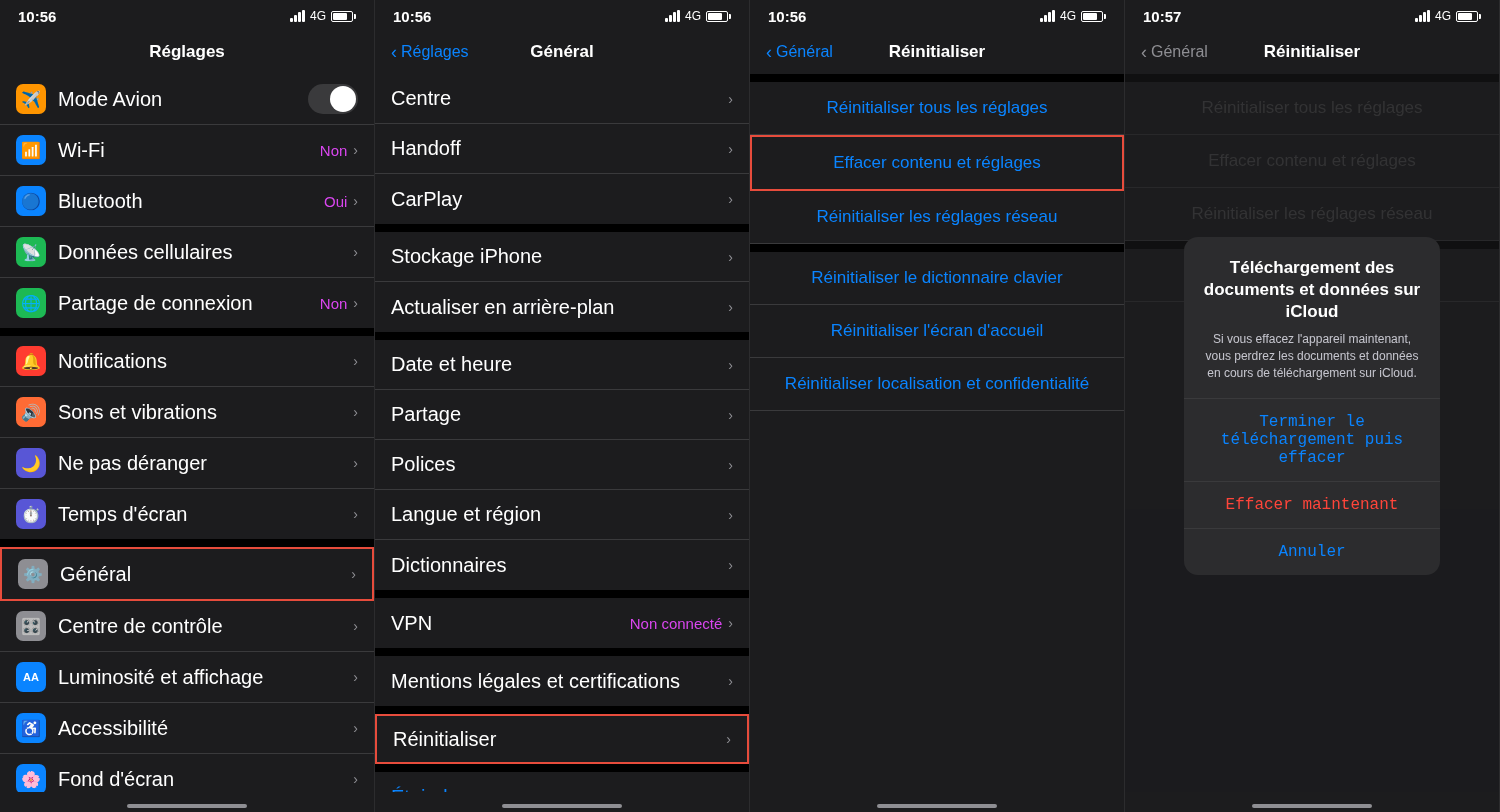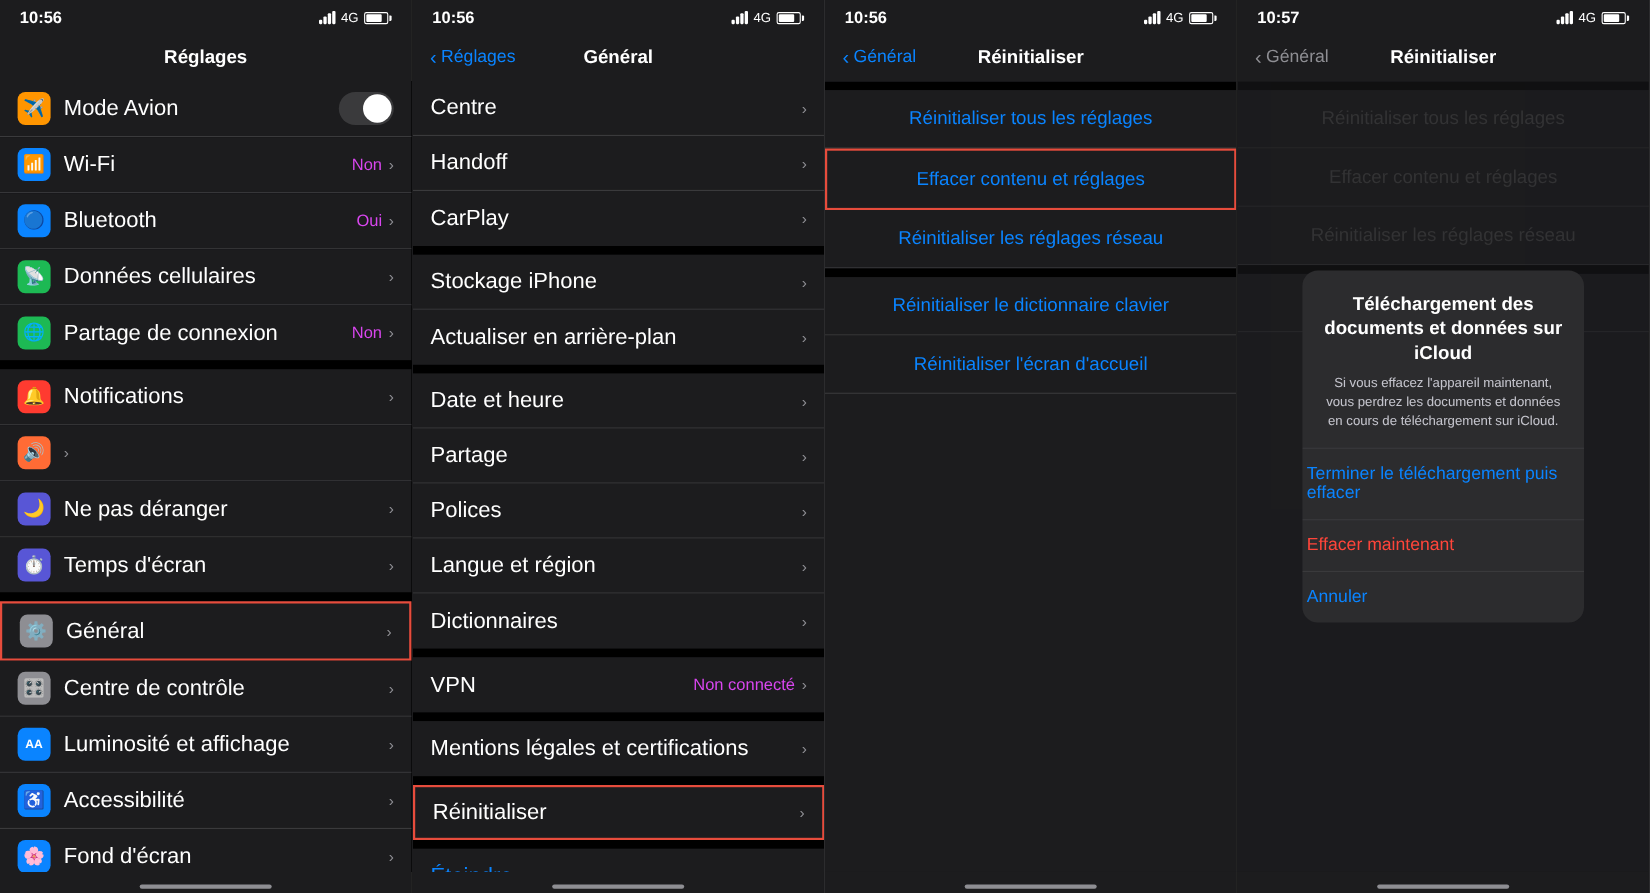--- a/index.html
+++ b/index.html
@@ -239,22 +239,24 @@
       font-size: 12px;
       color: #ebebf5cc;
       line-height: 1.4;
     }
     .alert-divider {
       height: 1px;
       background: #3a3a3c;
     }
     .alert-button {
       padding: 14px 4px;
+      text-align: center;
       cursor: pointer;
       border-bottom: 1px solid #3a3a3c;
+      font-family: Liberation Mono, monospace;
     }
     .alert-button:last-child {
       border-bottom: none;
     }
     .alert-button-label {
       font-size: 16px;
       color: #0a84ff;
     }
     .alert-button-label.destructive {
       color: #ff453a;
@@ -351,20 +353,21 @@
     <div class="section-spacer"></div>
 
     <div class="section-group">
       <div class="settings-row">
         <div class="row-icon" style="background:#ff3b30">🔔</div>
         <span class="row-label">Notifications</span>
         <span class="row-chevron">›</span>
       </div>
       <div class="settings-row">
         <div class="row-icon" style="background:#ff6b35">🔊</div>
+        <span class="row-label">Sons et vibrations</span>
         <span class="row-chevron">›</span>
       </div>
       <div class="settings-row">
         <div class="row-icon" style="background:#5856d6">🌙</div>
         <span class="row-label">Ne pas déranger</span>
         <span class="row-chevron">›</span>
       </div>
       <div class="settings-row">
         <div class="row-icon" style="background:#5856d6">⏱️</div>
         <span class="row-label">Temps d'écran</span>
@@ -575,20 +578,23 @@
       </div>
     </div>
     <div class="section-spacer"></div>
     <div class="section-group">
       <div class="reset-row">
         <span class="reset-row-label">Réinitialiser le dictionnaire clavier</span>
       </div>
       <div class="reset-row">
         <span class="reset-row-label">Réinitialiser l'écran d'accueil</span>
       </div>
+      <div class="reset-row">
+        <span class="reset-row-label">Réinitialiser localisation et confidentialité</span>
+      </div>
     </div>
   </div>
 
   <div class="home-indicator">
     <div class="home-bar"></div>
   </div>
 </div>
 
 <div class="phone-panel panel4">
   <div class="status-bar">

